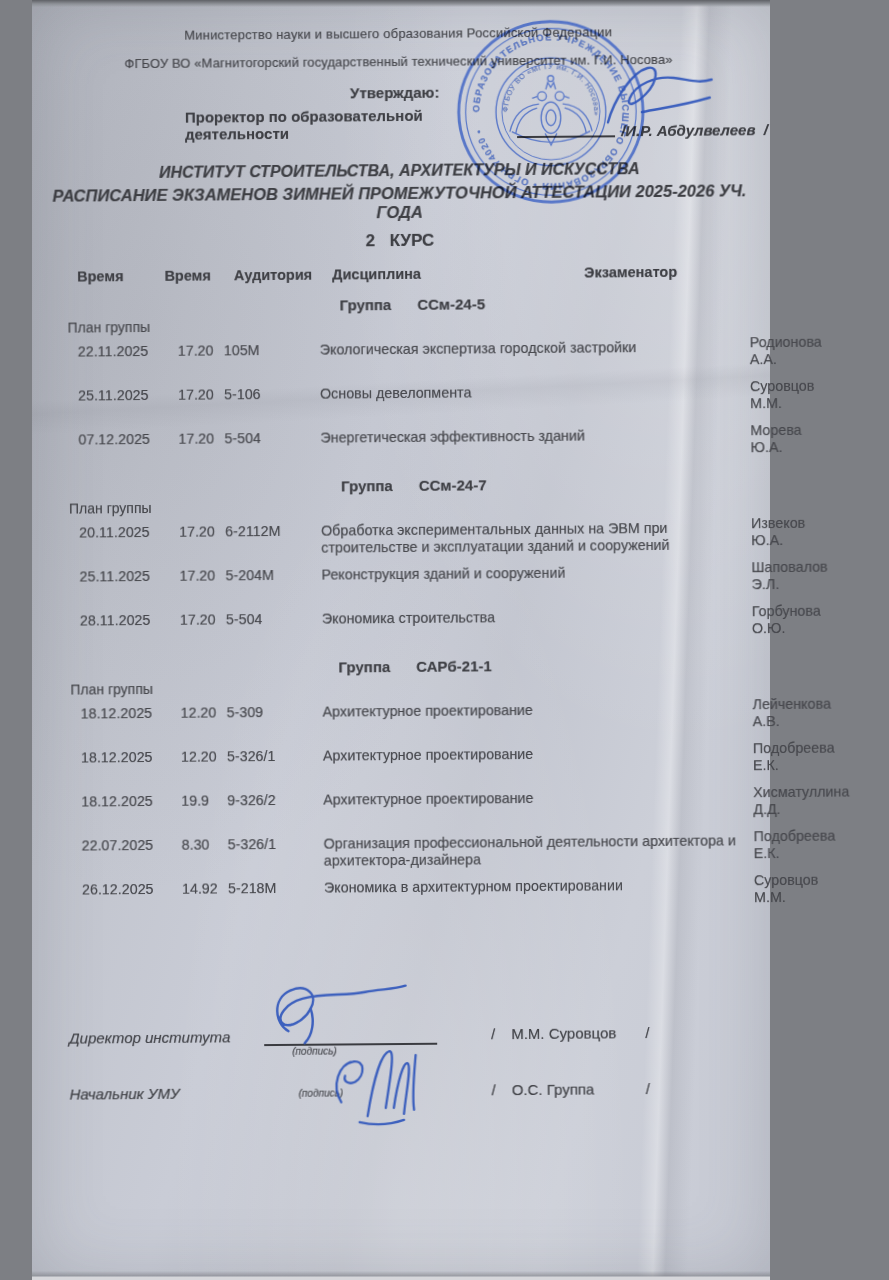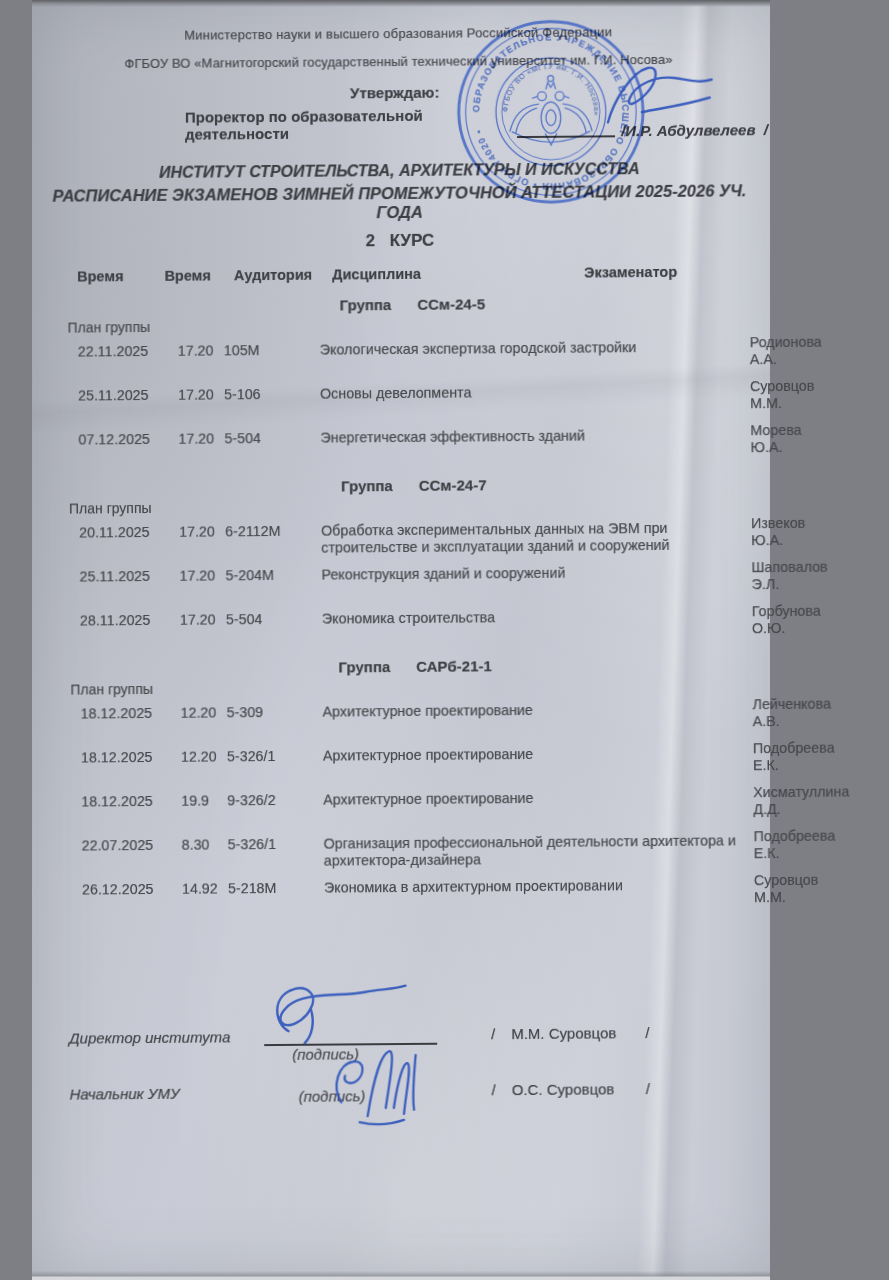--- a/index.html
+++ b/index.html
@@ -40,21 +40,21 @@
   .trow{display:grid;grid-template-columns:100px 46px 96px 430px 1fr;padding-left:46px;padding-right:20px;
     font-size:14.3px;line-height:17px;margin-bottom:10px;}
   .trow.last{margin-top:6px;}
   .c-exam{transform:translateY(-4px);}
   .footer{margin-top:110px;padding-left:32px;font-size:15px;color:#3f4045;}
   .f-row{display:flex;align-items:flex-start;}
   .f-row.second{margin-top:30px;}
   .f-label{width:195px;font-style:italic;padding-top:4px;}
   .f-sig{position:relative;width:185px;height:26px;}
   .f-sigline{position:absolute;left:0;right:12px;bottom:4px;border-bottom:2px solid #3a3b40;}
-  .f-caption{position:absolute;left:28px;top:22px;font-size:15px;font-style:italic;color:#4a4b50;}
+  .f-caption{position:absolute;left:28px;top:22px;font-size:10px;font-style:italic;color:#4a4b50;}
   .f-caption.inline{left:34px;top:8px;}
   .f-slash{margin-left:42px;padding-top:3px;}
   .f-name{width:122px;margin-left:16px;padding-top:3px;}
   .f-slash2{margin-left:12px;padding-top:3px;}
   svg.sigart{position:absolute;pointer-events:none;}
   .stamp{position:absolute;left:420px;top:15px;width:202px;height:196px;opacity:.82;
     mix-blend-mode:multiply;filter:blur(.3px);z-index:4;}
   .apr-sig{left:568px;top:58px;width:122px;height:86px;z-index:5;}
   .dir-sig{left:-12px;top:-46px;width:172px;height:72px;}
   .umu-sig{left:58px;top:-42px;width:112px;height:96px;}
@@ -207,21 +207,21 @@
               <g fill="none" stroke="#2d54bb" stroke-width="2.3" stroke-linecap="round" opacity=".9">
                 <path d="M18,64 C8,48 16,26 30,24 C42,22 42,38 32,44 C26,47 20,44 22,38"></path>
                 <path d="M44,78 C50,42 58,16 66,14 C72,13 66,44 62,70"></path>
                 <path d="M70,70 C74,44 80,24 84,26 C88,29 82,56 80,76"></path>
                 <path d="M92,18 C90,40 88,58 90,72"></path>
                 <path d="M36,84 C52,88 68,86 80,82"></path>
               </g>
             </svg>
           </span>
           <span class="f-slash">/</span>
-          <span class="f-name">О.С. Суровцов</span>
+          <span class="f-name">О.С. Группа</span>
           <span class="f-slash2">/</span>
         </div>
       </div>
 
       <svg class="sigart apr-sig" viewBox="0 0 122 86">
         <g fill="none" stroke="#2d54bb" stroke-width="2.4" stroke-linecap="round" opacity=".9">
           <path d="M10,66 C16,44 34,16 50,12 C62,9 60,26 48,38 C38,48 28,52 32,42 C38,28 58,20 76,22 C92,24 100,28 114,24"></path>
           <path d="M44,56 C64,52 84,50 112,42"></path>
         </g>
       </svg>

